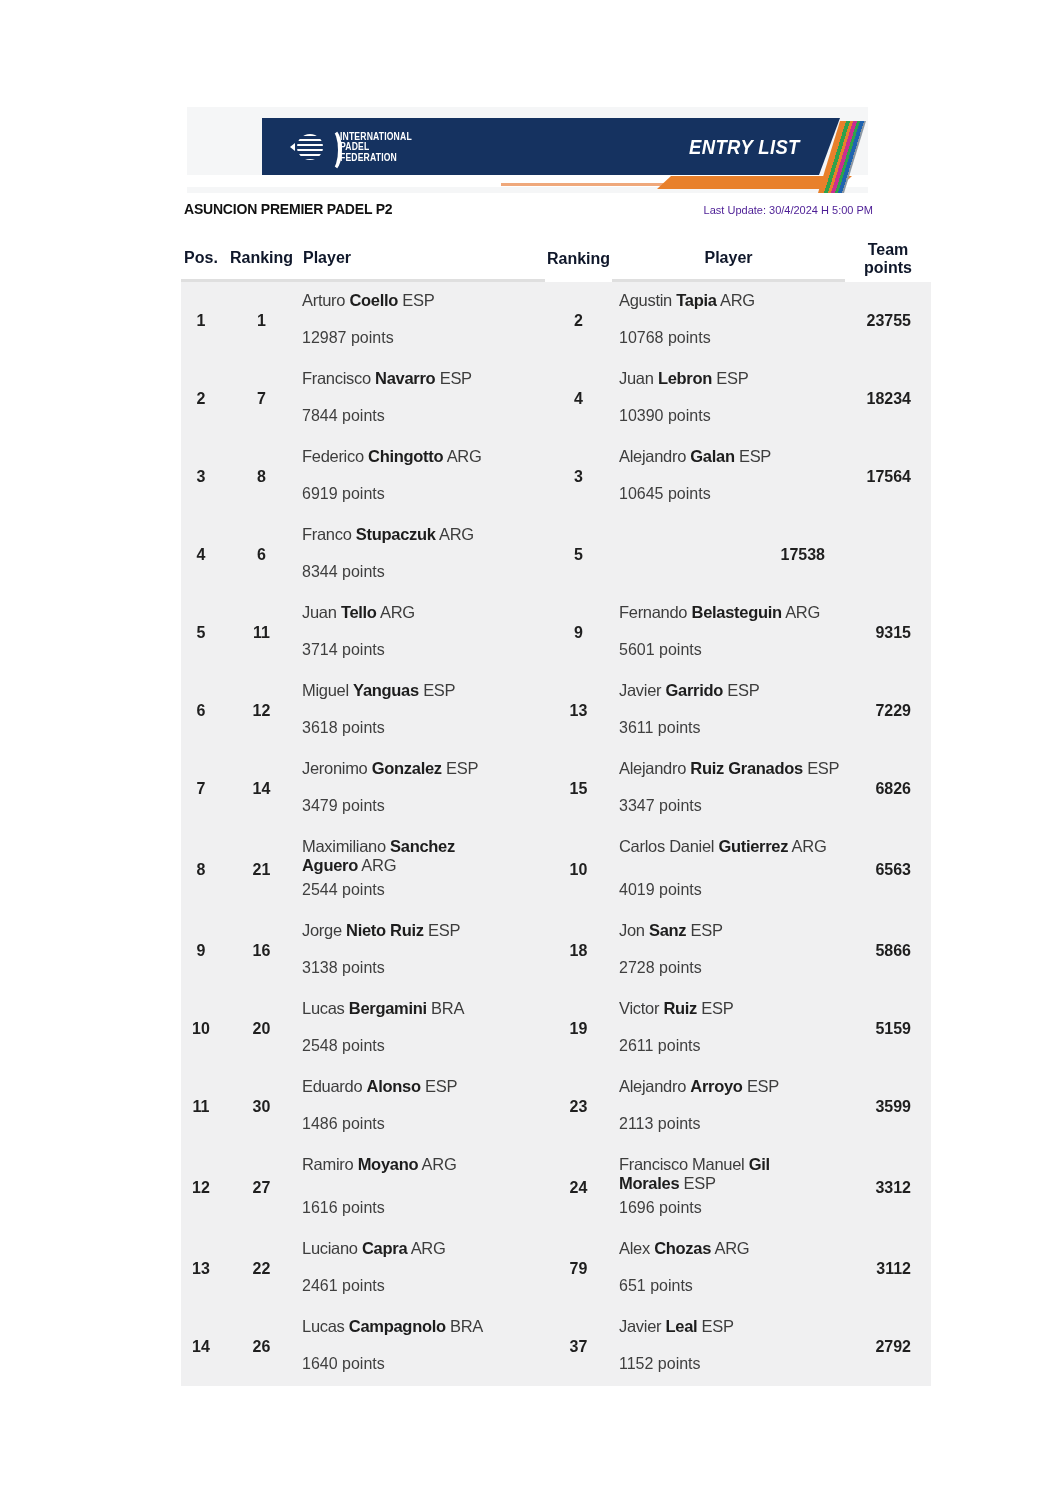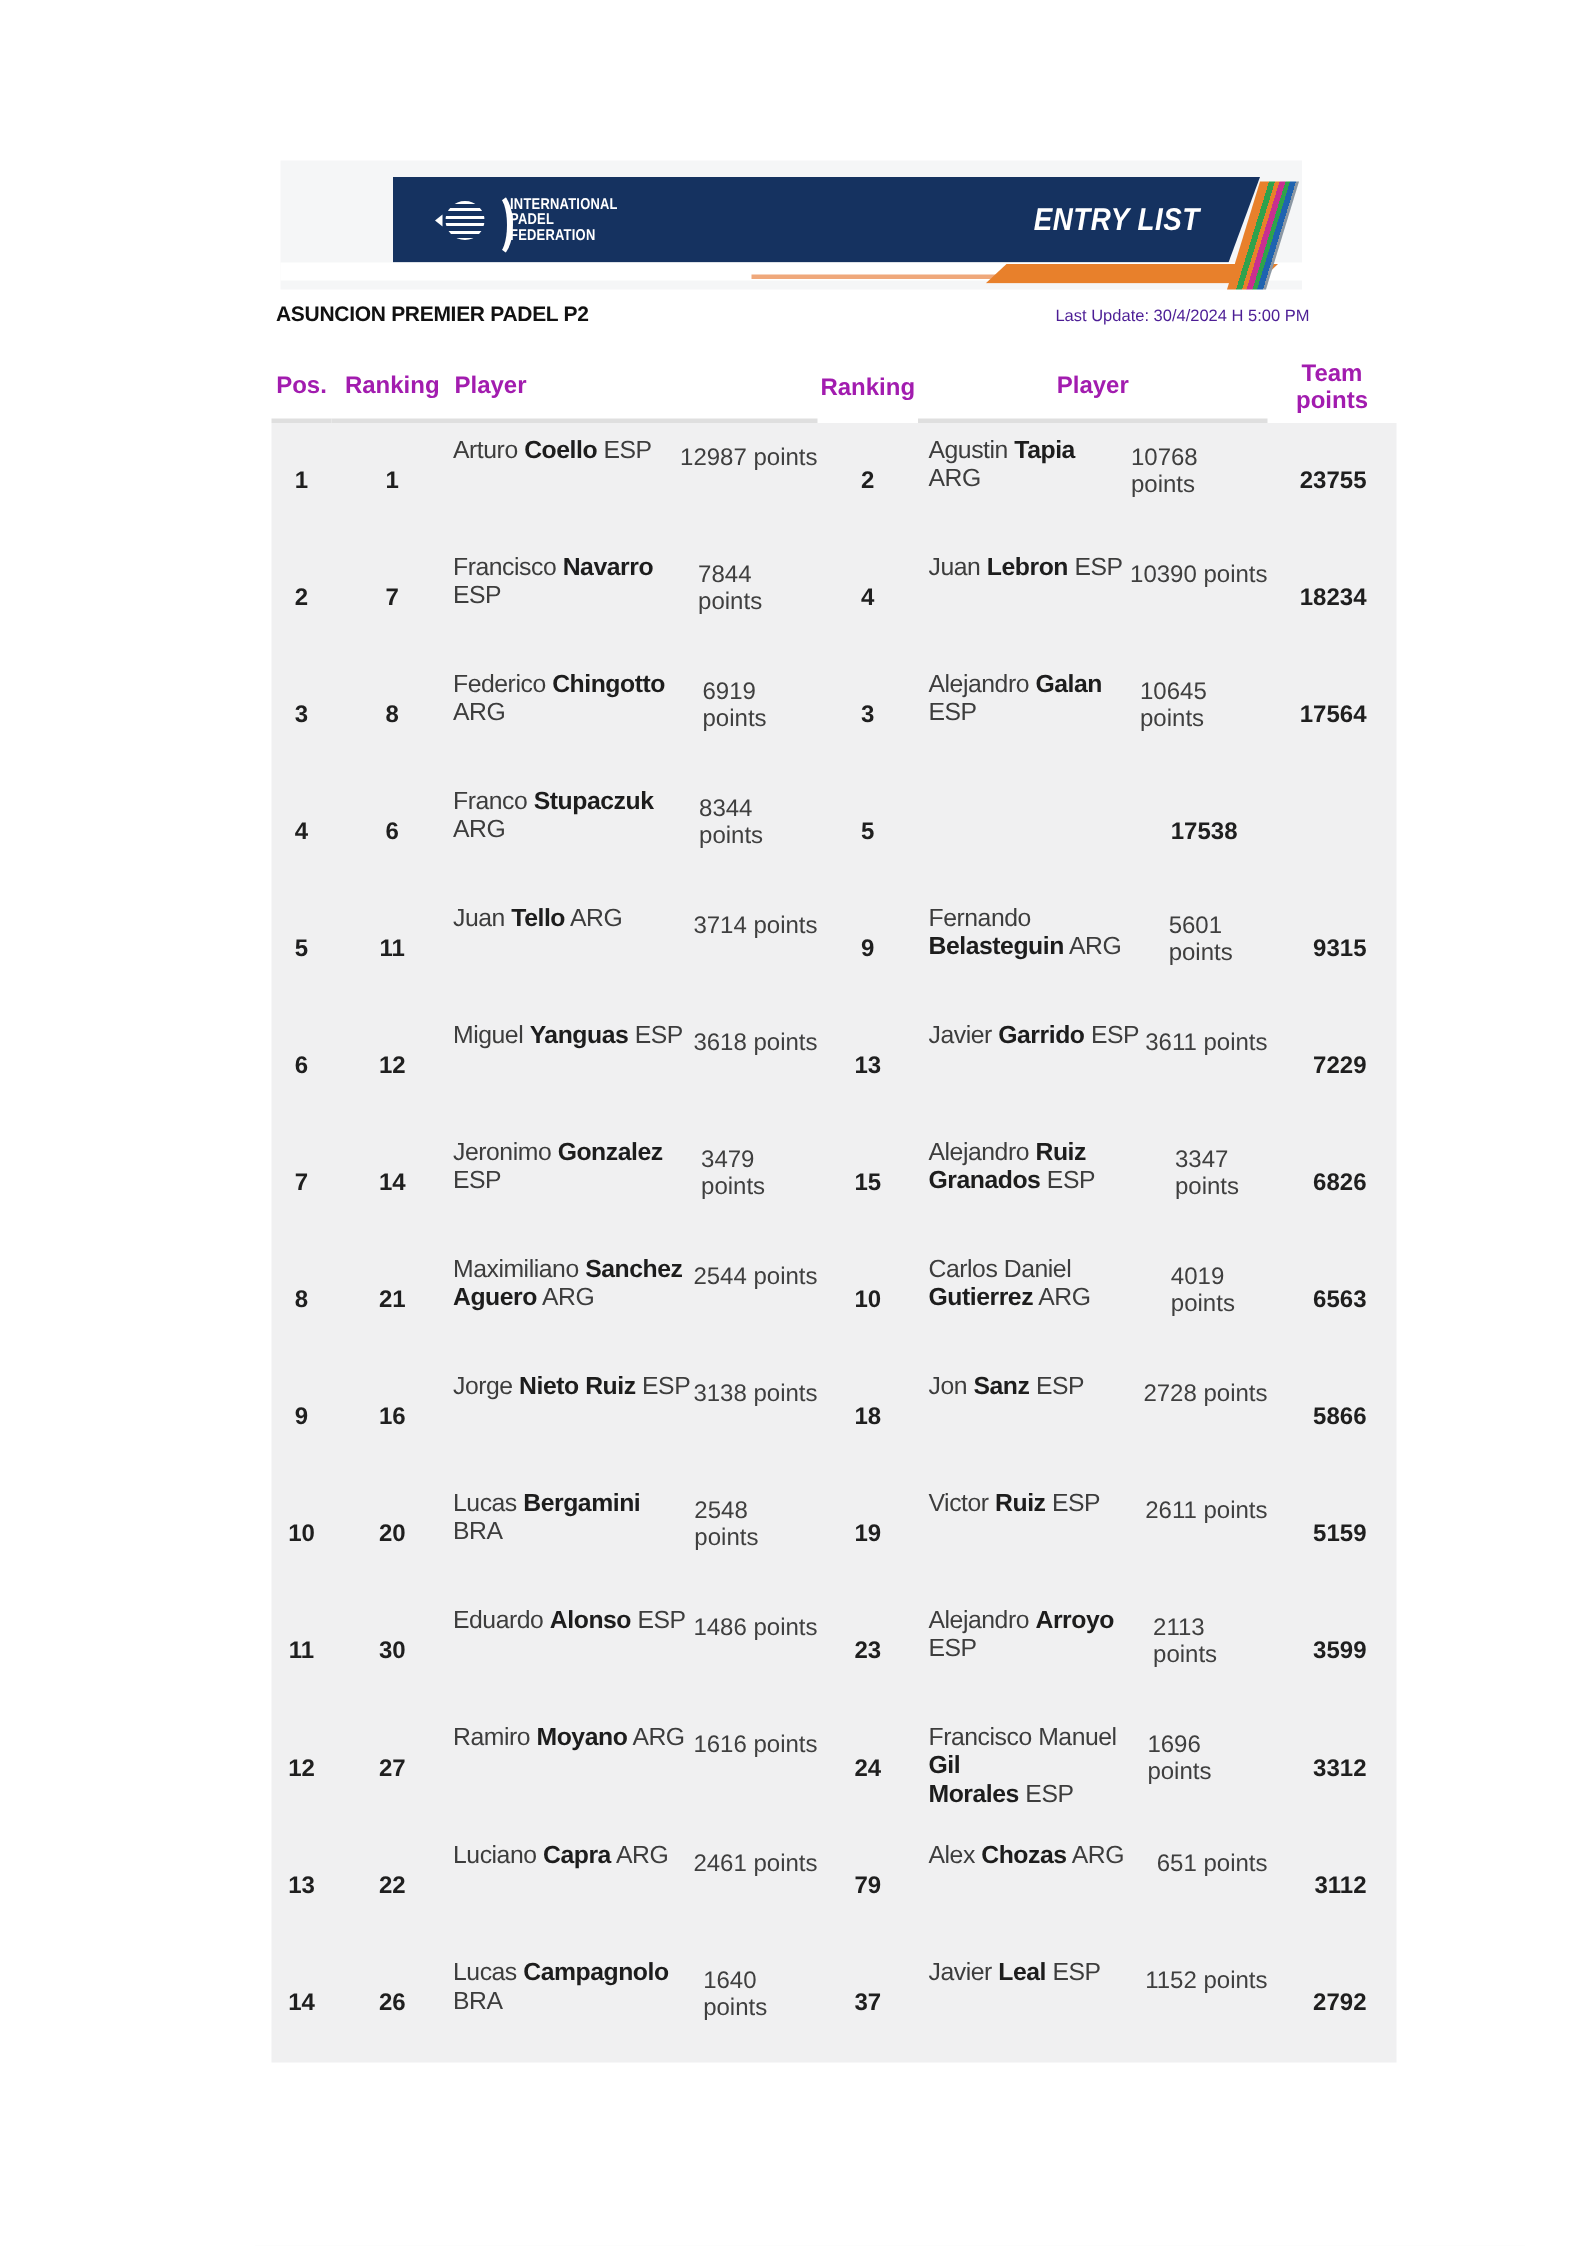--- a/index.html
+++ b/index.html
@@ -35,33 +35,33 @@
   .title-row{position:absolute;left:184px;top:201px;width:689px;display:flex;
        justify-content:space-between;align-items:baseline;}
   .doc-title{font-weight:bold;font-size:14px;letter-spacing:-.2px;color:#111;}
   .last-update{font-size:11px;color:#4c1d95;}
 
   
   .etable{position:absolute;left:181px;top:236px;width:750px;}
   .grid-cols{display:grid;grid-template-columns:40px 81px 243px 67px 233px 86px;}
   .thead{height:46px;background:#fff;}
   .th{display:flex;align-items:center;height:100%;box-sizing:border-box;
-      font-weight:bold;font-size:16px;color:#a21caf;}
+      font-weight:bold;font-size:16px;color:#0f172a;}
   .th.b{border-bottom:3px solid #dfdfdf;}
   .th.ctr{justify-content:center;}
   .th.lft{justify-content:flex-start;padding-left:1px;}
   .th.team-h{justify-content:center;text-align:center;line-height:1.15;white-space:pre-line;}
 
   .tbody{background:#f0f0f1;}
   .row{min-height:78px;}
   .cell{box-sizing:border-box;}
   .num{display:flex;align-items:center;justify-content:center;
        font-weight:bold;font-size:16px;color:#1f1f1f;}
   .c-team{justify-content:flex-end;padding-right:20px;}
-  .player{display:flex;flex-direction:row;justify-content:space-between;
+  .player{display:flex;flex-direction:column;justify-content:space-between;
        padding:9px 0 13px 0;}
   .player.pr{padding-left:7px;}
   .pname{font-size:16.5px;line-height:19px;letter-spacing:-.3px;color:#3d3d3d;white-space:pre-line;}
   .pname b{color:#1d1d1d;}
   .ppoints{font-size:16px;line-height:18px;color:#3f3f3f;margin-top:6px;}
 </style>
 </head>
 <body>
 
 <div class="page">

